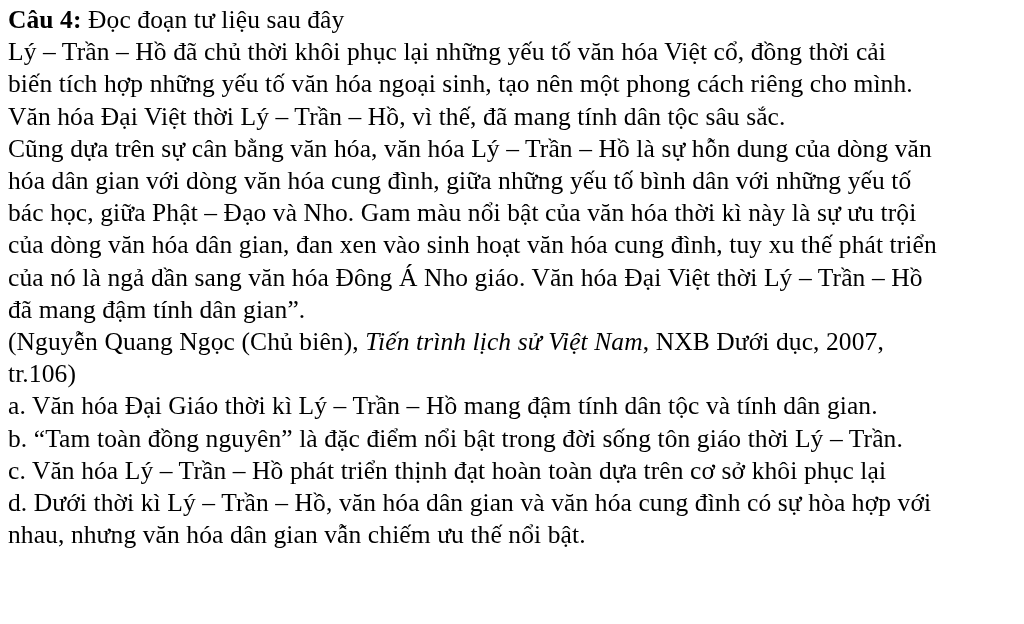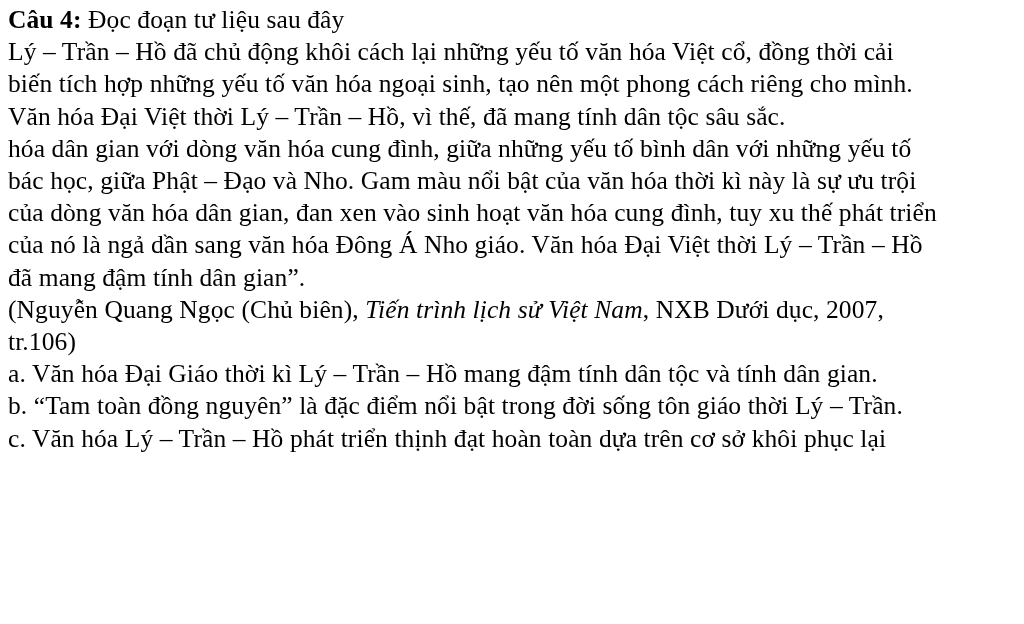--- a/index.html
+++ b/index.html
@@ -48,23 +48,24 @@
 <body>
 
 <div class="page">
 
   <div class="line">
     <span class="q-label">Câu 4:</span>
     <span>Đọc đoạn tư liệu sau đây</span>
   </div>
 
   <div class="passage">
-    <div class="line">Lý – Trần – Hồ đã chủ động khôi cách lại những yếu tố văn hóa Việt cổ, đồng thời cải</div>
+    <div class="line">Lý – Trần – Hồ đã chủ thời khôi phục lại những yếu tố văn hóa Việt cổ, đồng thời cải</div>
     <div class="line">biến tích hợp những yếu tố văn hóa ngoại sinh, tạo nên một phong cách riêng cho mình.</div>
     <div class="line">Văn hóa Đại Việt thời Lý – Trần – Hồ, vì thế, đã mang tính dân tộc sâu sắc.</div>
+    <div class="line">Cũng dựa trên sự cân bằng văn hóa, văn hóa Lý – Trần – Hồ là sự hỗn dung của dòng văn</div>
     <div class="line">hóa dân gian với dòng văn hóa cung đình, giữa những yếu tố bình dân với những yếu tố</div>
     <div class="line">bác học, giữa Phật – Đạo và Nho. Gam màu nổi bật của văn hóa thời kì này là sự ưu trội</div>
     <div class="line">của dòng văn hóa dân gian, đan xen vào sinh hoạt văn hóa cung đình, tuy xu thế phát triển</div>
     <div class="line">của nó là ngả dần sang văn hóa Đông Á Nho giáo. Văn hóa Đại Việt thời Lý – Trần – Hồ</div>
     <div class="line">đã mang đậm tính dân gian”.</div>
   </div>
 
   <div class="source">
     <div class="line"><span>(Nguyễn Quang Ngọc (Chủ biên), </span><span class="italic">Tiến trình lịch sử Việt Nam</span><span>, NXB Dưới dục, 2007,</span></div>
     <div class="line">tr.106)</div>
@@ -73,15 +74,19 @@
   <div class="opts">
     <div>
       <div class="line">a. Văn hóa Đại Giáo thời kì Lý – Trần – Hồ mang đậm tính dân tộc và tính dân gian.</div>
     </div>
     <div>
       <div class="line">b. “Tam toàn đồng nguyên” là đặc điểm nổi bật trong đời sống tôn giáo thời Lý – Trần.</div>
     </div>
     <div>
       <div class="line">c. Văn hóa Lý – Trần – Hồ phát triển thịnh đạt hoàn toàn dựa trên cơ sở khôi phục lại</div>
     </div>
+    <div>
+      <div class="line">d. Dưới thời kì Lý – Trần – Hồ, văn hóa dân gian và văn hóa cung đình có sự hòa hợp với</div>
+      <div class="line">nhau, nhưng văn hóa dân gian vẫn chiếm ưu thế nổi bật.</div>
+    </div>
   </div>
 
 </div>
 
 </body></html>

